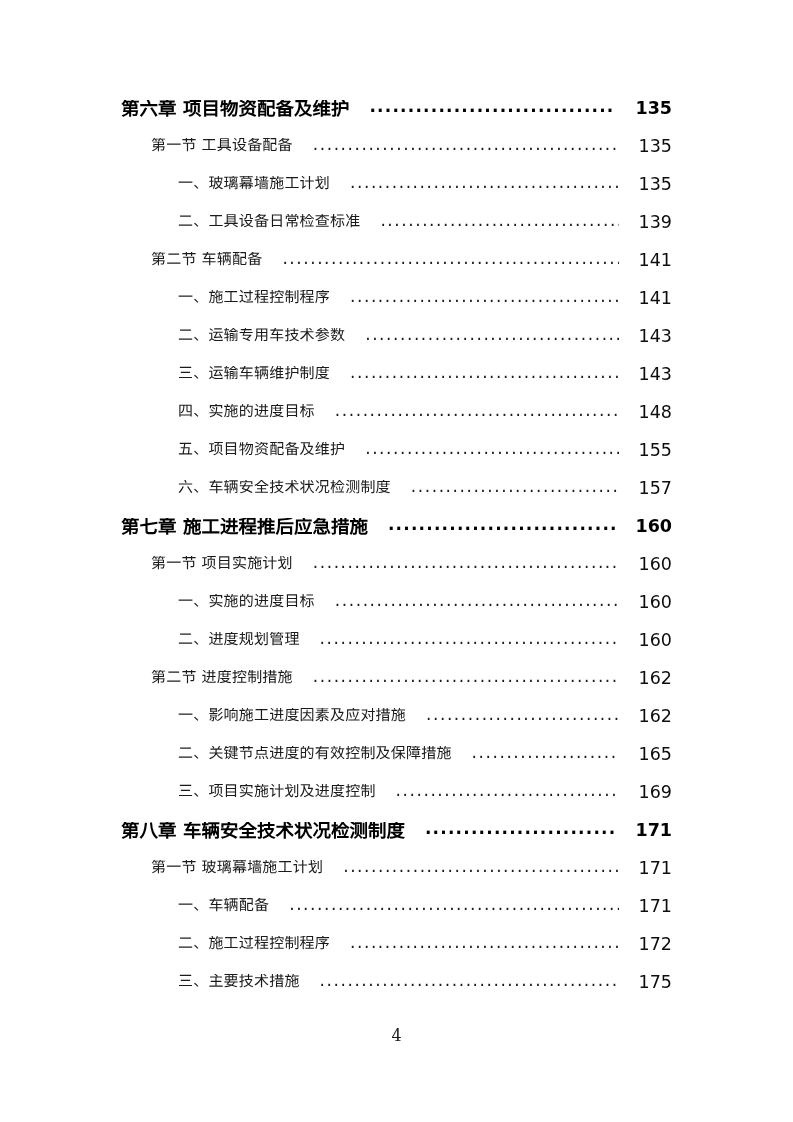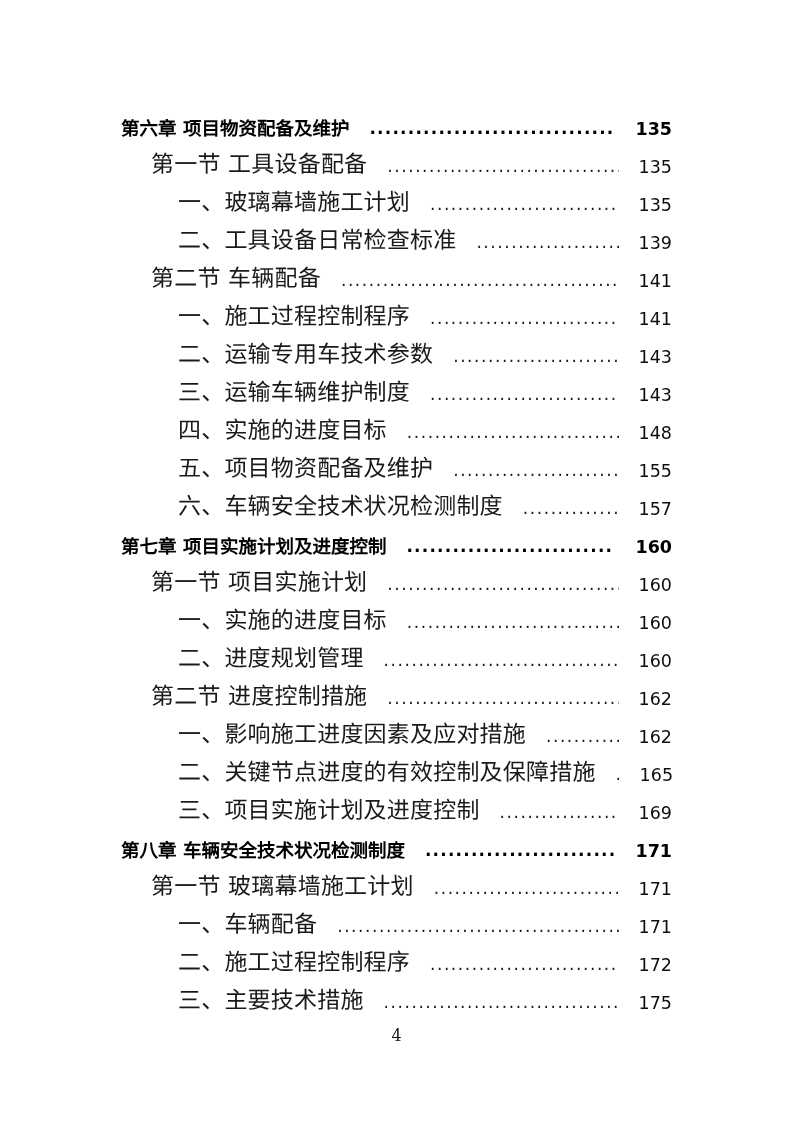--- a/index.html
+++ b/index.html
@@ -26,31 +26,31 @@
   #toc {
     position: absolute;
     left: 121px;
     top: 100px;
     width: 551px; 
   }
 
   
   .toc-row {
     display: flex;
-    align-items: flex-end;
+    align-items: flex-start;
     height: 38px;
     white-space: nowrap;
     overflow: hidden;
     gap: 20px;
   }
 
   .toc-title {
     flex: 0 0 auto;
     font-family: "DejaVu Serif", serif;
-    font-size: 23px;
+    font-size: 15px;
     line-height: 1;
     color: #1a1a1a;
     letter-spacing: 0.2px;
   }
 
   .toc-dots {
     flex: 1 1 auto;
     min-width: 4px;
     overflow: hidden;
     position: relative;
@@ -182,21 +182,21 @@
         <span class="toc-title">五、项目物资配备及维护</span>
         <span class="toc-dots"></span>
         <span class="toc-page">155</span>
       </div>
       <div class="toc-row lvl-item">
         <span class="toc-title">六、车辆安全技术状况检测制度</span>
         <span class="toc-dots"></span>
         <span class="toc-page">157</span>
       </div>
       <div class="toc-row lvl-chapter">
-        <span class="toc-title">第七章  项目实施计划及进度控制</span>
+        <span class="toc-title">第七章  施工进程推后应急措施</span>
         <span class="toc-dots"></span>
         <span class="toc-page">160</span>
       </div>
       <div class="toc-row lvl-section">
         <span class="toc-title">第一节  项目实施计划</span>
         <span class="toc-dots"></span>
         <span class="toc-page">160</span>
       </div>
       <div class="toc-row lvl-item">
         <span class="toc-title">一、实施的进度目标</span>

